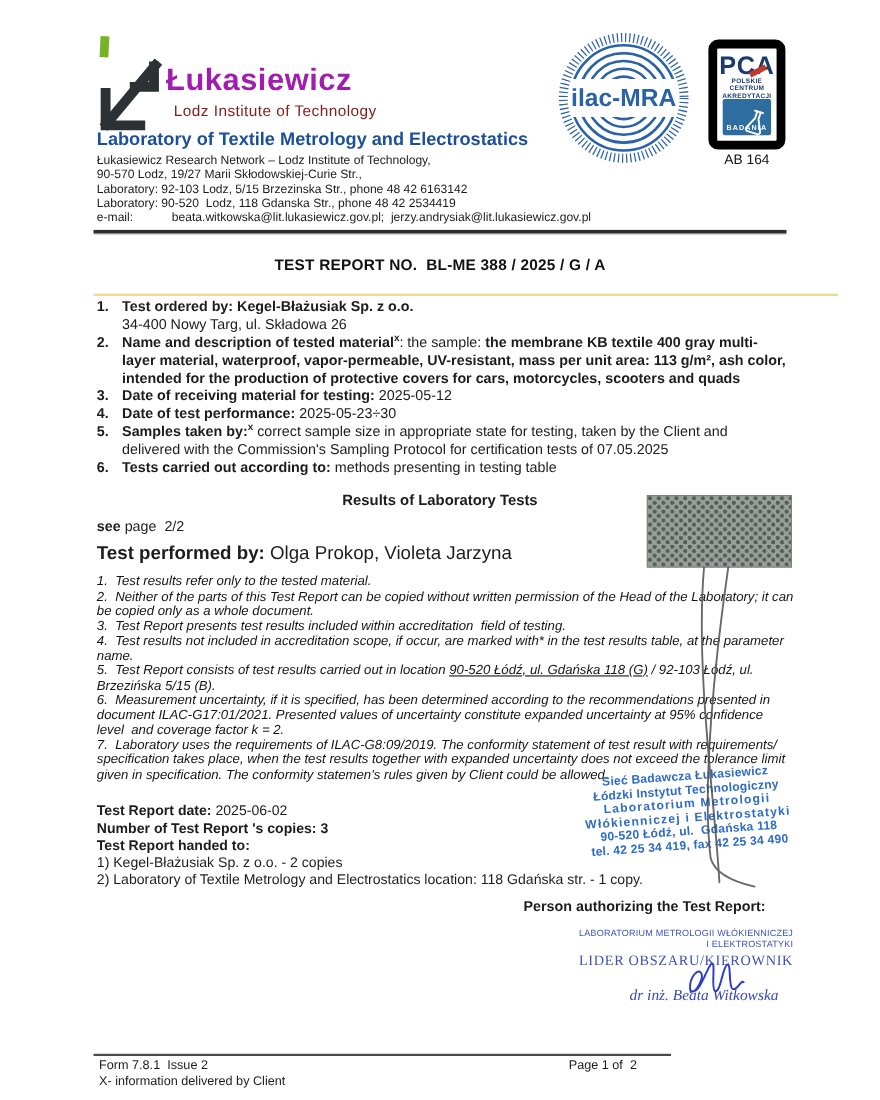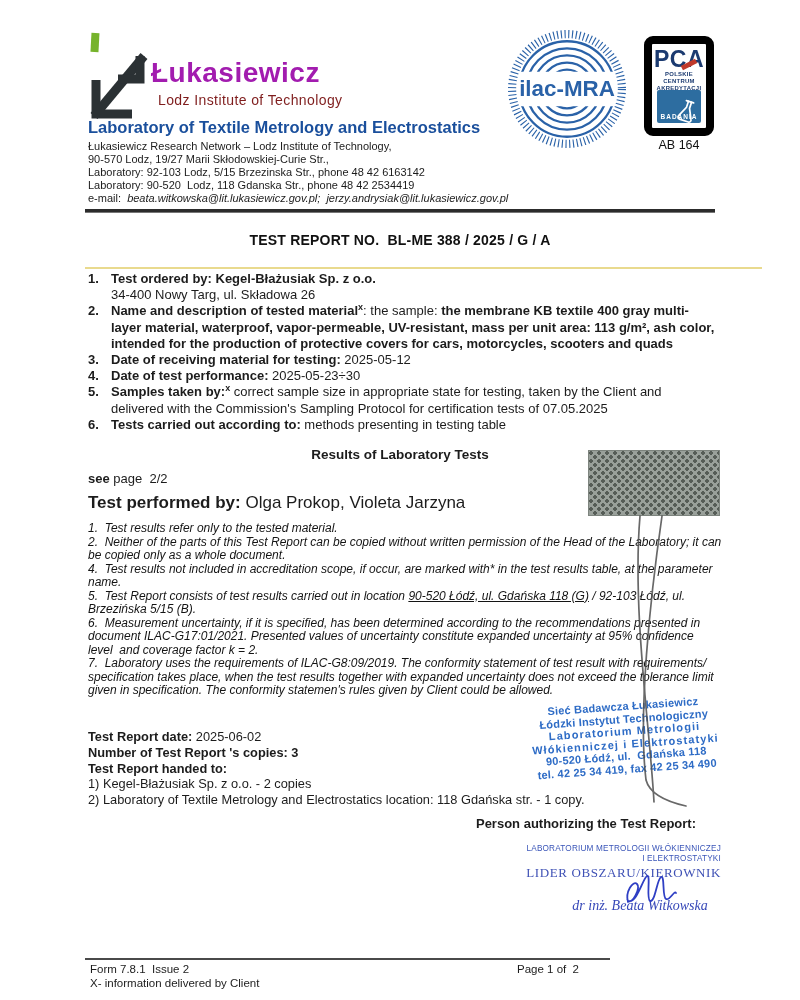--- a/index.html
+++ b/index.html
@@ -5,21 +5,21 @@
   html,body{margin:0;padding:0;background:#e8e8e8;}
   .page{position:relative;width:800px;height:1000px;background:#ffffff;overflow:hidden;
         font-family:"Liberation Sans",sans-serif;color:#1c1c1c;}
   .abs{position:absolute;}
   .b{font-weight:bold;}
   
   .brand{left:151px;top:57px;font-size:28px;font-weight:bold;color:#a21caf;letter-spacing:.5px;}
   .brand-sub{left:158px;top:92px;font-size:14px;color:#7f1d1d;letter-spacing:.4px;}
   .lab-title{left:88px;top:118px;font-size:16.5px;font-weight:bold;color:#1a4f9c;}
   .addr{left:88px;top:140px;font-size:11px;line-height:12.9px;color:#1b1b1b;}
-  .addr .em{font-style:italic;}
+  .addr .em{margin-left:29px;}
   .pca-badge{left:644px;top:36px;width:70px;height:100px;border:8px solid #000000;border-radius:9px;
              background:#fff;box-sizing:border-box;text-align:center;}
   .pca-acronym{position:relative;margin-top:3px;font-size:23px;font-weight:bold;color:#1b3a70;line-height:24px;letter-spacing:.5px;}
   .pca-red{position:absolute;right:9px;top:15px;width:16px;height:5px;background:#c0392b;transform:rotate(-27deg);}
   .pca-org{font-size:5.9px;font-weight:bold;color:#1b3a70;letter-spacing:.3px;line-height:7px;}
   .pca-box{position:absolute;left:5px;right:5px;top:46px;bottom:5px;background:#2d6da0;border-radius:2px;}
   .pca-badania{position:absolute;bottom:3px;width:100%;text-align:center;font-size:6.5px;font-weight:bold;color:#fff;letter-spacing:1px;}
   .ab-number{left:644px;top:138px;width:70px;text-align:center;font-size:12.5px;color:#111;}
   .sep{left:85px;top:209px;width:630px;height:0;border-top:3px solid #2c2c2c;border-bottom:1px solid #777;}
   .title{left:85px;top:232px;width:630px;text-align:center;font-size:14px;font-weight:bold;color:#111;letter-spacing:.2px;}
@@ -181,20 +181,21 @@
   <div class="abs see-line">
     <span class="b">see</span><span> page&nbsp; 2/2</span>
   </div>
   <div class="abs performed">
     <span class="b">Test performed by:</span><span> Olga Prokop, Violeta Jarzyna</span>
   </div>
 
   <div class="abs notes">
     <div>1.&nbsp; Test results refer only to the tested material.</div>
     <div>2.&nbsp; Neither of the parts of this Test Report can be copied without written permission of the Head of the Laboratory; it can be copied only as a whole document.</div>
+    <div>3.&nbsp; Test Report presents test results included within accreditation&nbsp; field of testing.</div>
     <div>4.&nbsp; Test results not included in accreditation scope, if occur, are marked with* in the test results table, at the parameter name.</div>
     <div><span>5.&nbsp; Test Report consists of test results carried out in location </span><span class="u">90-520 Łódź, ul. Gdańska 118 (G)</span><span> / 92-103 Łódź, ul. Brzezińska 5/15 (B).</span></div>
     <div>6.&nbsp; Measurement uncertainty, if it is specified, has been determined according to the recommendations presented in document ILAC-G17:01/2021. Presented values of uncertainty constitute expanded uncertainty at 95% confidence level&nbsp; and coverage factor k = 2.</div>
     <div>7.&nbsp; Laboratory uses the requirements of ILAC-G8:09/2019. The conformity statement of test result with requirements/ specification takes place, when the test results together with expanded uncertainty does not exceed the tolerance limit given in specification. The conformity statemen's rules given by Client could be allowed.</div>
   </div>
 
   <div class="abs stamp-addr">
     <div>Sieć Badawcza Łukasiewicz</div>
     <div>Łódzki Instytut Technologiczny</div>
     <div class="wide">Laboratorium Metrologii</div>

